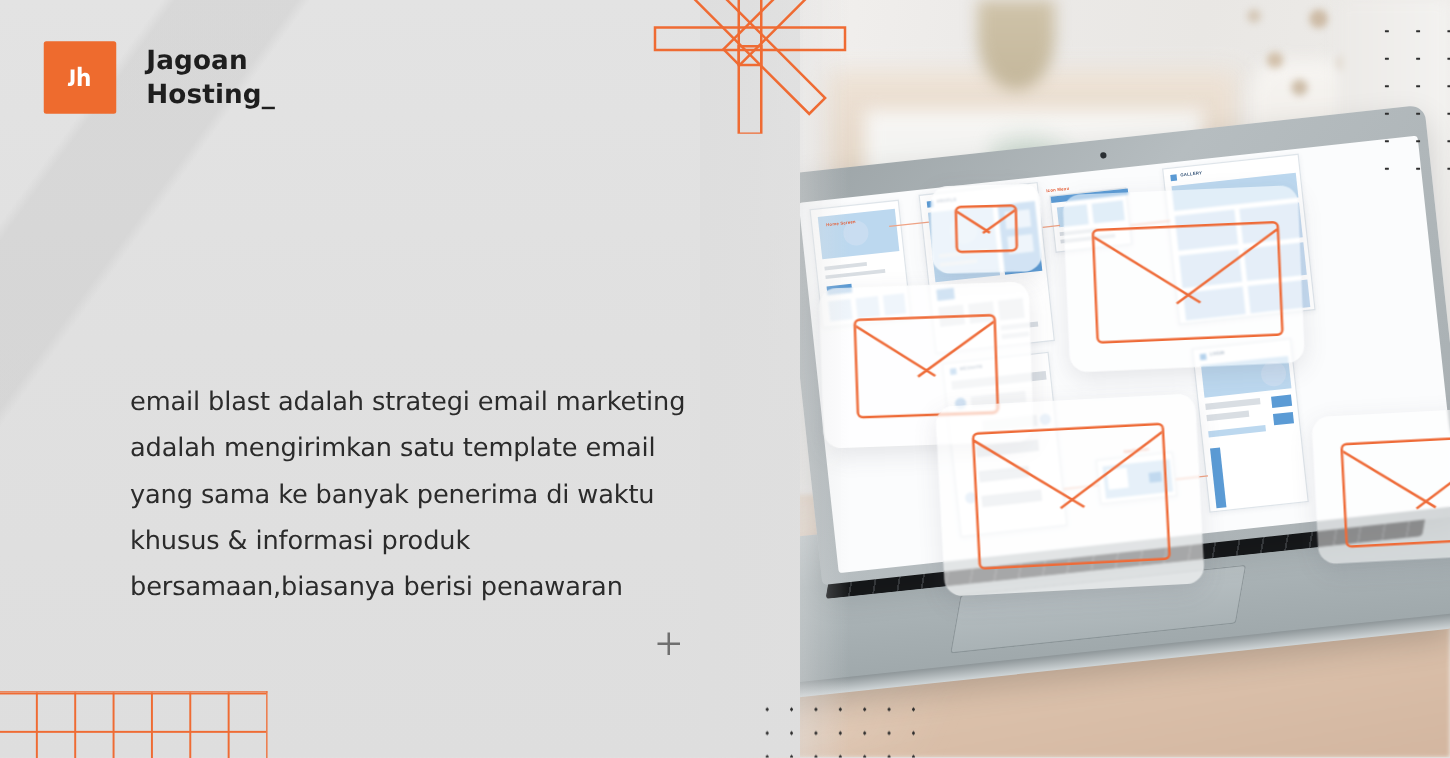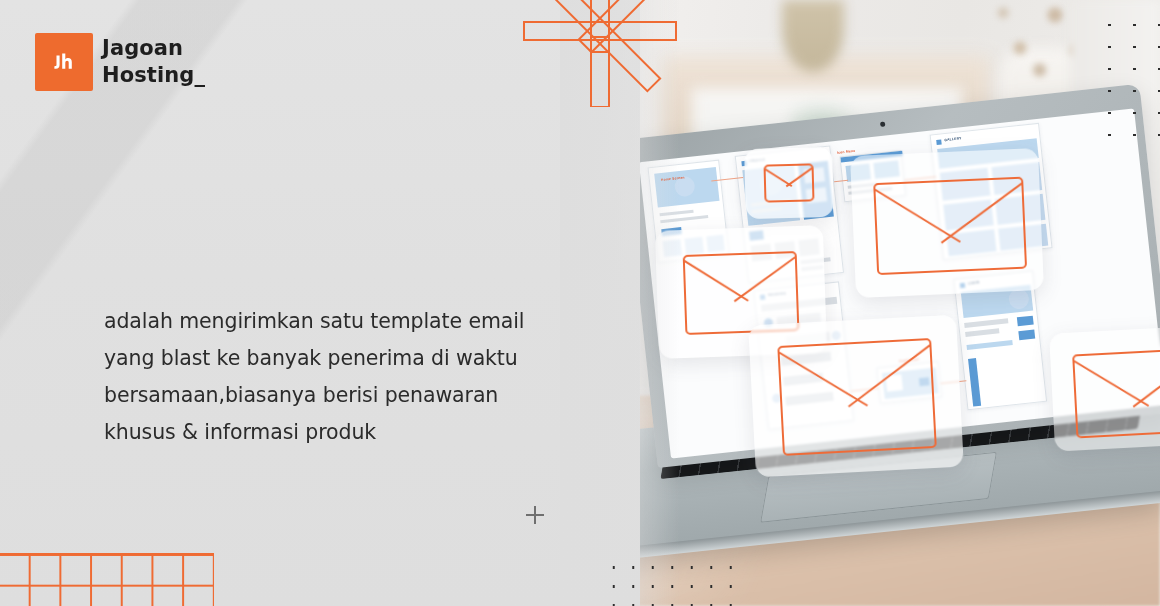--- a/index.html
+++ b/index.html
@@ -200,21 +200,21 @@
                       rgba(255,255,255,0) 23%),
       linear-gradient(180deg,#e3e3e3 0%, #e0e0e0 45%, #dedede 100%);
   }
   .left-fade {
     position:absolute; left:560px; top:0; width:120px; height:606px;
     background:linear-gradient(90deg,#dedede 0%, rgba(222,222,222,.75) 38%, rgba(222,222,222,0) 100%);
     pointer-events:none;
   }
 
   
-  .logo-wrap { position:absolute; left:35px; top:33px; display:flex; align-items:center; gap:9px; }
+  .logo-wrap { position:absolute; left:35px; top:33px; display:flex; align-items:center; gap:24px; }
   .logo-mark {
     width:58px; height:58px; background:#ee6b2e; border-radius:2px;
     display:flex; align-items:center; justify-content:center;
     flex:0 0 auto;
   }
   .logo-text {
     font-family:"DejaVu Sans", sans-serif;
     font-size:21px; font-weight:bold; line-height:1.28;
     color:#1e1e1e; letter-spacing:.1px;
   }
@@ -434,24 +434,25 @@
       </svg>
     </div>
     <div class="logo-text">
       <span>Jagoan</span>
       <span class="ln2">Hosting_</span>
     </div>
   </div>
 
 
   <div class="body-copy">
+    <span>email blast adalah strategi email marketing</span>
     <span>adalah mengirimkan satu template email</span>
-    <span>yang blast ke banyak penerima di waktu</span>
+    <span>yang sama ke banyak penerima di waktu</span>
+    <span>khusus &amp; informasi produk</span>
     <span>bersamaan,biasanya berisi penawaran</span>
-    <span>khusus &amp; informasi produk</span>
   </div>
 
   <div class="asterisk">
     <svg width="160" height="125" viewBox="0 0 160 125" aria-hidden="true">
       <g fill="none" stroke="#ef6b33" stroke-width="2">
         <rect x="71" y="-42" width="18" height="112"></rect>
         <rect x="71" y="55" width="18" height="70"></rect>
         <rect x="4" y="40" width="152" height="18"></rect>
         <rect x="71" y="-42" width="18" height="112" transform="rotate(45 80 49)"></rect>
         <rect x="4" y="40" width="152" height="18" transform="rotate(45 80 49)"></rect>

